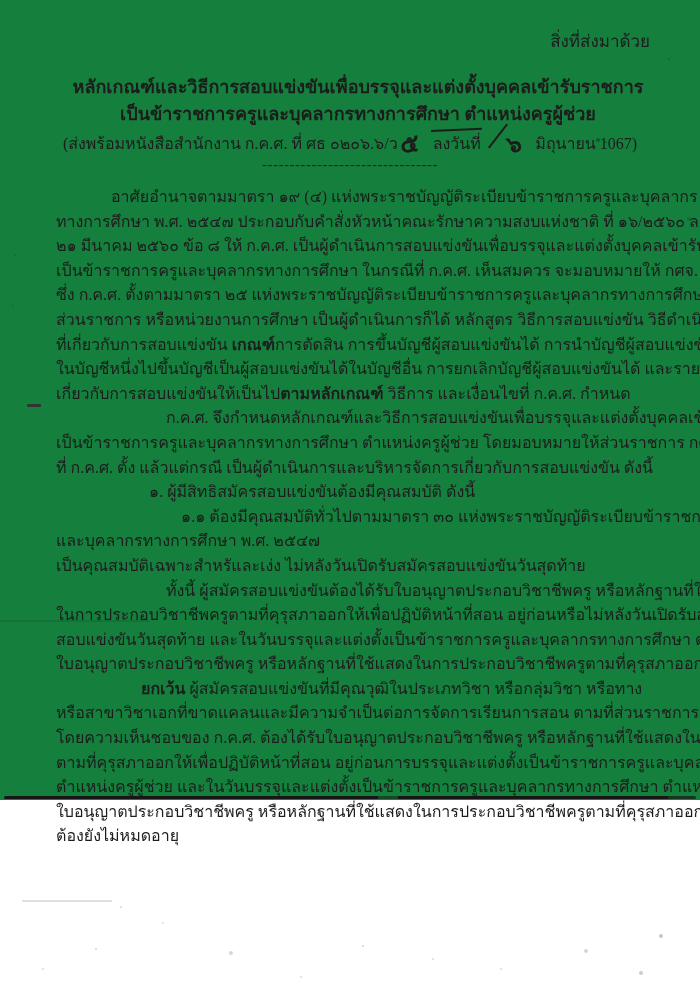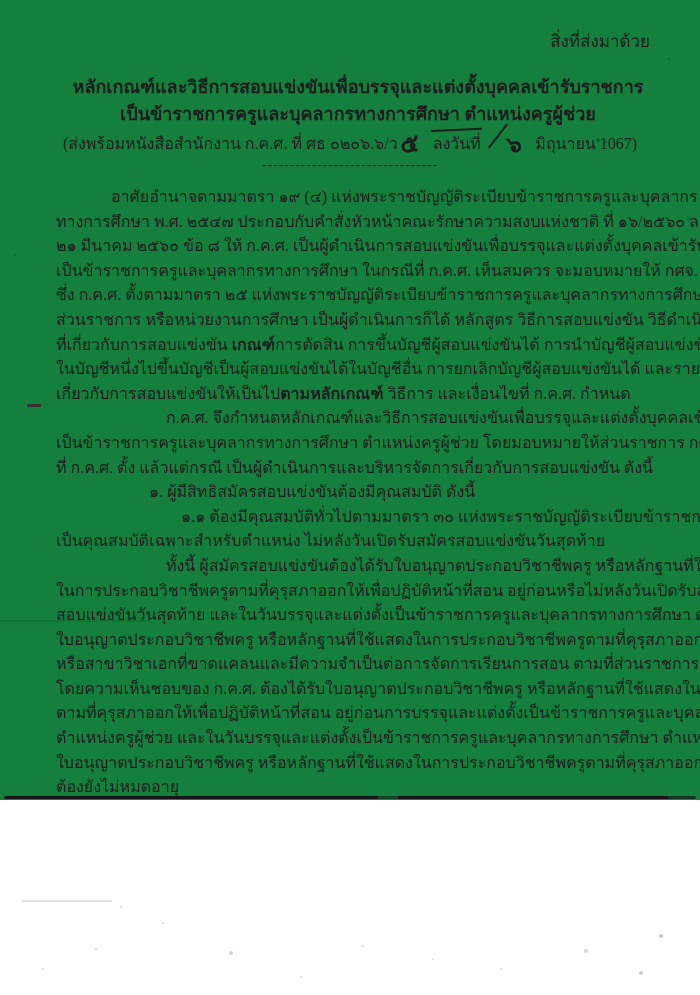--- a/index.html
+++ b/index.html
@@ -128,25 +128,27 @@
       <div class="line"><span>ซึ่ง ก.ค.ศ. ตั้งตามมาตรา ๒๕ แห่งพระราชบัญญัติระเบียบข้าราชการครูและบุคลากรทางการศึกษา พ.ศ. ๒๕๔๗</span></div>
       <div class="line"><span>ส่วนราชการ หรือหน่วยงานการศึกษา เป็นผู้ดำเนินการก็ได้ หลักสูตร วิธีการสอบแข่งขัน วิธีดำเนินการ</span></div>
       <div class="line"><span>ที่เกี่ยวกับการสอบแข่งขัน </span><span class="b">เกณฑ์</span><span>การตัดสิน การขึ้นบัญชีผู้สอบแข่งขันได้ การนำบัญชีผู้สอบแข่งขันได้</span></div>
       <div class="line"><span>ในบัญชีหนึ่งไปขึ้นบัญชีเป็นผู้สอบแข่งขันได้ในบัญชีอื่น การยกเลิกบัญชีผู้สอบแข่งขันได้ และรายละเอียด</span></div>
       <div class="line"><span>เกี่ยวกับการสอบแข่งขันให้เป็นไป</span><span class="b">ตามหลักเกณฑ์</span><span> วิธีการ และเงื่อนไขที่ ก.ค.ศ. กำหนด</span></div>
       <div class="line ind2"><span>ก.ค.ศ. จึงกำหนดหลักเกณฑ์และวิธีการสอบแข่งขันเพื่อบรรจุและแต่งตั้งบุคคลเข้ารับราชการ</span></div>
       <div class="line"><span>เป็นข้าราชการครูและบุคลากรทางการศึกษา ตำแหน่งครูผู้ช่วย โดยมอบหมายให้ส่วนราชการ กศจ. หรือ อ.ก.ค.ศ.</span></div>
       <div class="line"><span>ที่ ก.ค.ศ. ตั้ง  แล้วแต่กรณี เป็นผู้ดำเนินการและบริหารจัดการเกี่ยวกับการสอบแข่งขัน ดังนี้</span></div>
       <div class="line ind3"><span>๑. ผู้มีสิทธิสมัครสอบแข่งขันต้องมีคุณสมบัติ ดังนี้</span></div>
       <div class="line ind4"><span>๑.๑ ต้องมีคุณสมบัติทั่วไปตามมาตรา ๓๐ แห่งพระราชบัญญัติระเบียบข้าราชการครู</span></div>
-      <div class="line"><span>เป็นคุณสมบัติเฉพาะสำหรับตำแหน่ง ไม่หลังวันเปิดรับสมัครสอบแข่งขันวันสุดท้าย</span></div>
+      <div class="line"><span>และบุคลากรทางการศึกษา พ.ศ. ๒๕๔๗</span></div>
+      <div class="line"><span>เป็นคุณสมบัติเฉพาะสำหรัและเง่ง ไม่หลังวันเปิดรับสมัครสอบแข่งขันวันสุดท้าย</span></div>
       <div class="line ind2"><span>ทั้งนี้ ผู้สมัครสอบแข่งขันต้องได้รับใบอนุญาตประกอบวิชาชีพครู หรือหลักฐานที่ใช้แสดง</span></div>
       <div class="line"><span>ในการประกอบวิชาชีพครูตามที่คุรุสภาออกให้เพื่อปฏิบัติหน้าที่สอน อยู่ก่อนหรือไม่หลังวันเปิดรับสมัคร</span></div>
       <div class="line"><span>สอบแข่งขันวันสุดท้าย และในวันบรรจุและแต่งตั้งเป็นข้าราชการครูและบุคลากรทางการศึกษา ตำแหน่งครูผู้ช่วย</span></div>
       <div class="line"><span>ใบอนุญาตประกอบวิชาชีพครู หรือหลักฐานที่ใช้แสดงในการประกอบวิชาชีพครูตามที่คุรุสภาออกให้</span></div>
+      <div class="line ind5"><span class="b">ยกเว้น</span><span> ผู้สมัครสอบแข่งขันที่มีคุณวุฒิในประเภทวิชา หรือกลุ่มวิชา หรือทาง</span></div>
       <div class="line"><span>หรือสาขาวิชาเอกที่ขาดแคลนและมีความจำเป็นต่อการจัดการเรียนการสอน ตามที่ส่วนราชการกำหนด</span></div>
       <div class="line"><span>โดยความเห็นชอบของ ก.ค.ศ. ต้องได้รับใบอนุญาตประกอบวิชาชีพครู หรือหลักฐานที่ใช้แสดงในการประกอบวิชาชีพครู</span></div>
       <div class="line"><span>ตามที่คุรุสภาออกให้เพื่อปฏิบัติหน้าที่สอน อยู่ก่อนการบรรจุและแต่งตั้งเป็นข้าราชการครูและบุคลากรทางการศึกษา</span></div>
       <div class="line"><span>ตำแหน่งครูผู้ช่วย และในวันบรรจุและแต่งตั้งเป็นข้าราชการครูและบุคลากรทางการศึกษา ตำแหน่งครูผู้ช่วย</span></div>
       <div class="line"><span>ใบอนุญาตประกอบวิชาชีพครู หรือหลักฐานที่ใช้แสดงในการประกอบวิชาชีพครูตามที่คุรุสภาออกให้เพื่อปฏิบัติหน้าที่สอน</span></div>
       <div class="line"><span>ต้องยังไม่หมดอายุ</span></div>
     </div>
 
   <div class="left-dash"></div>
   <div class="streak-a"></div>

